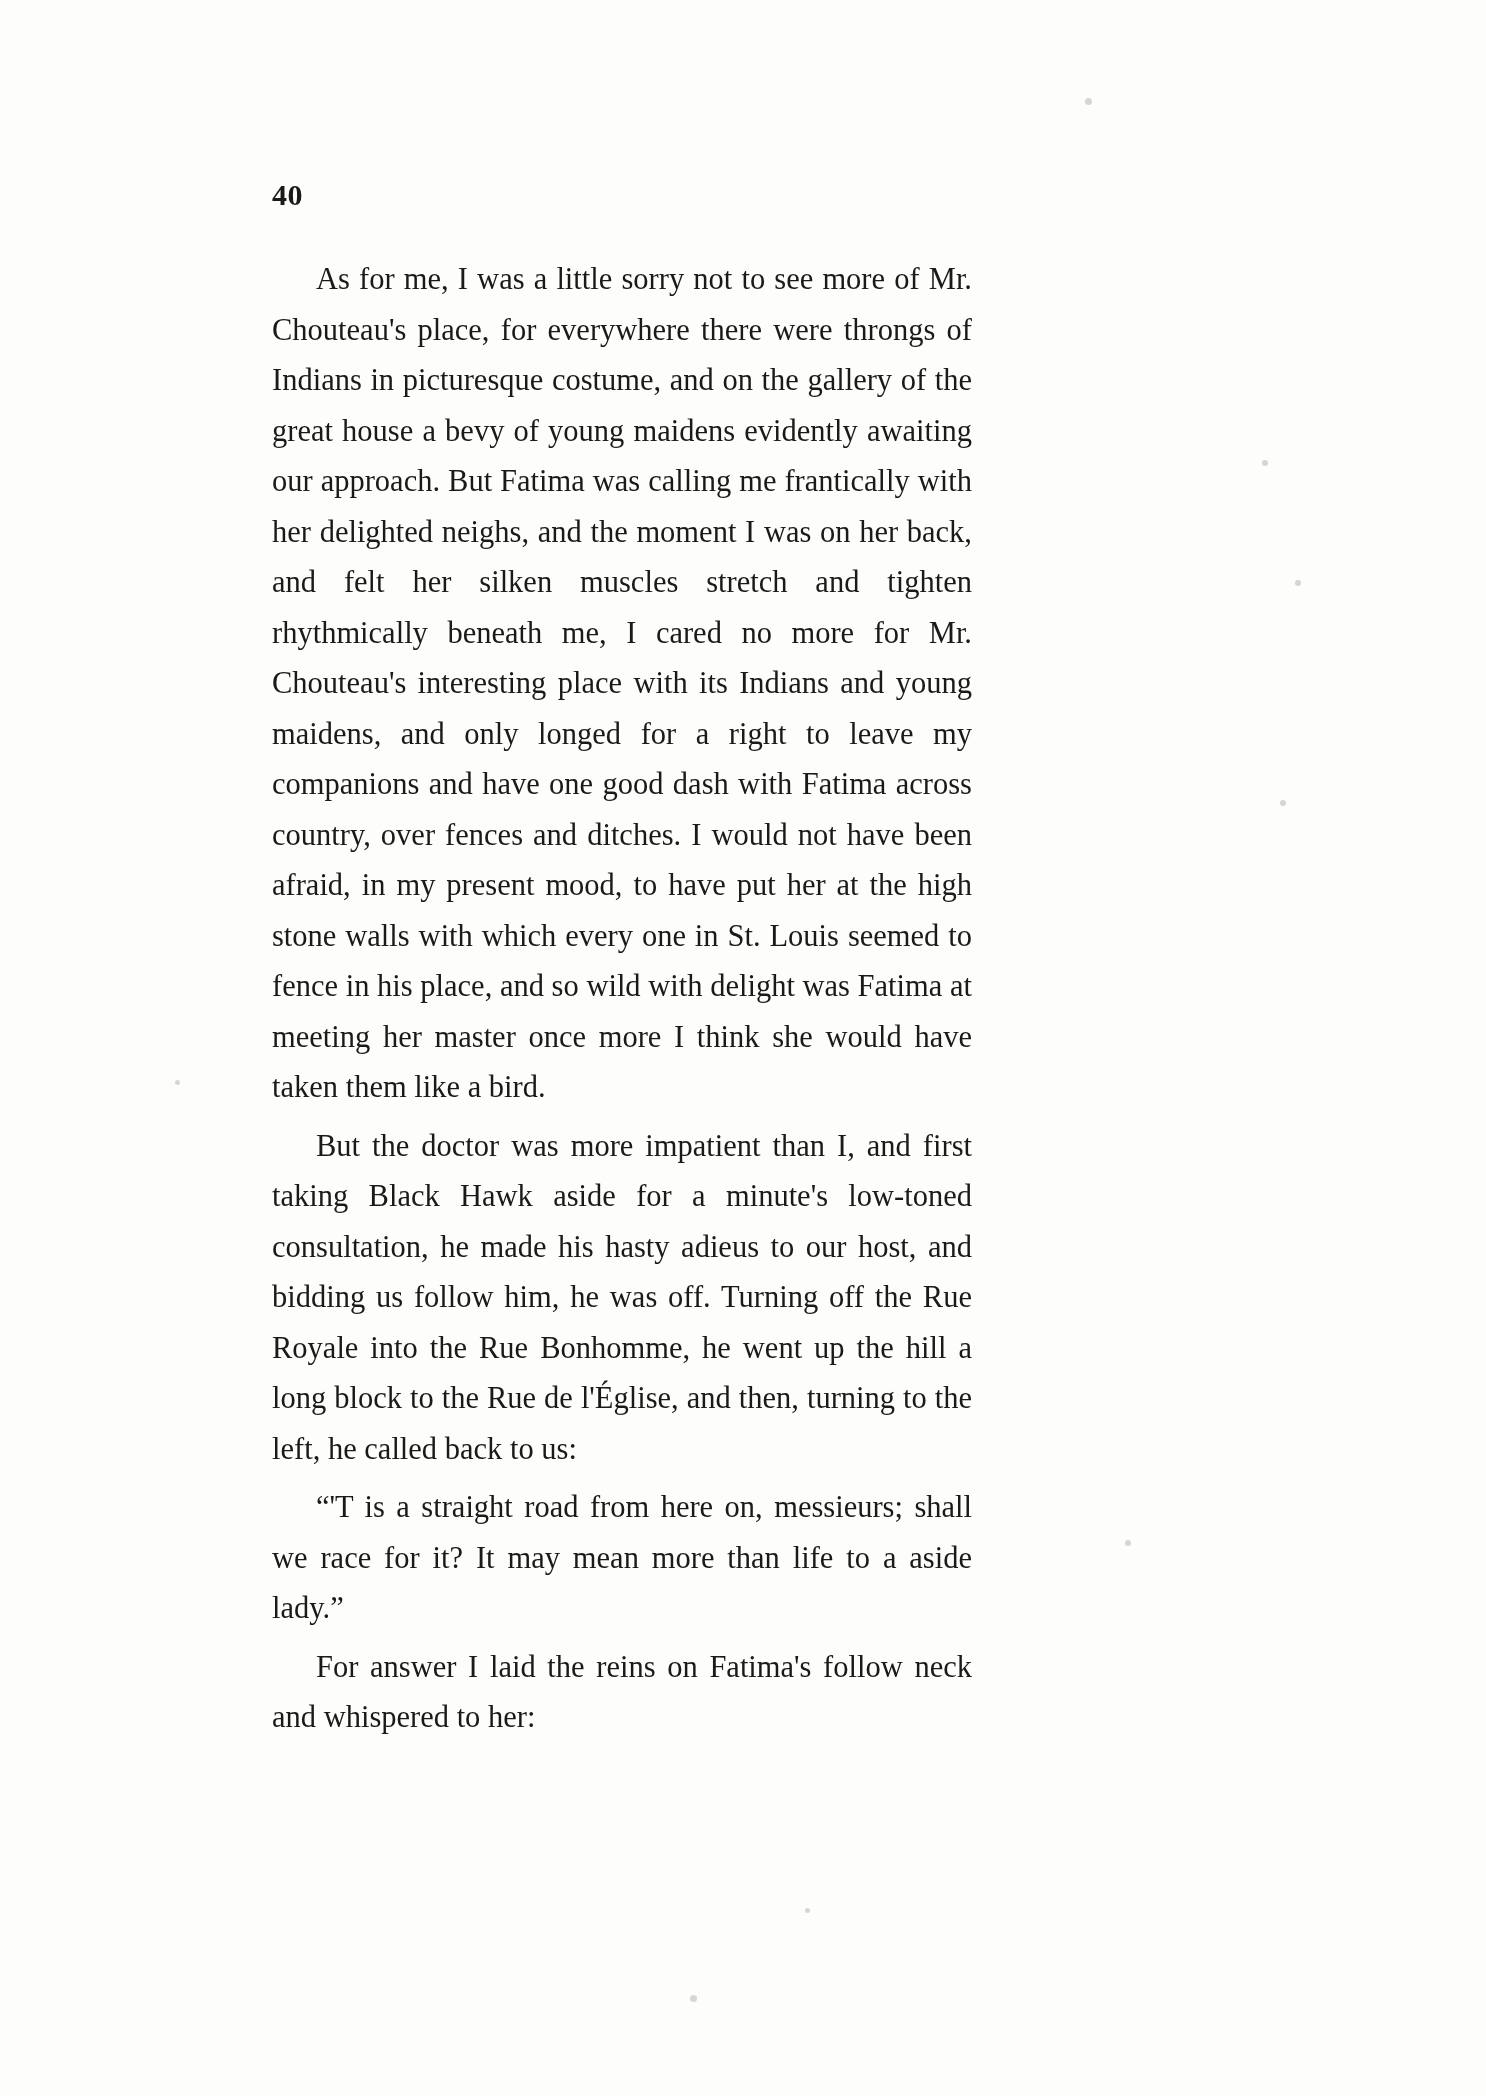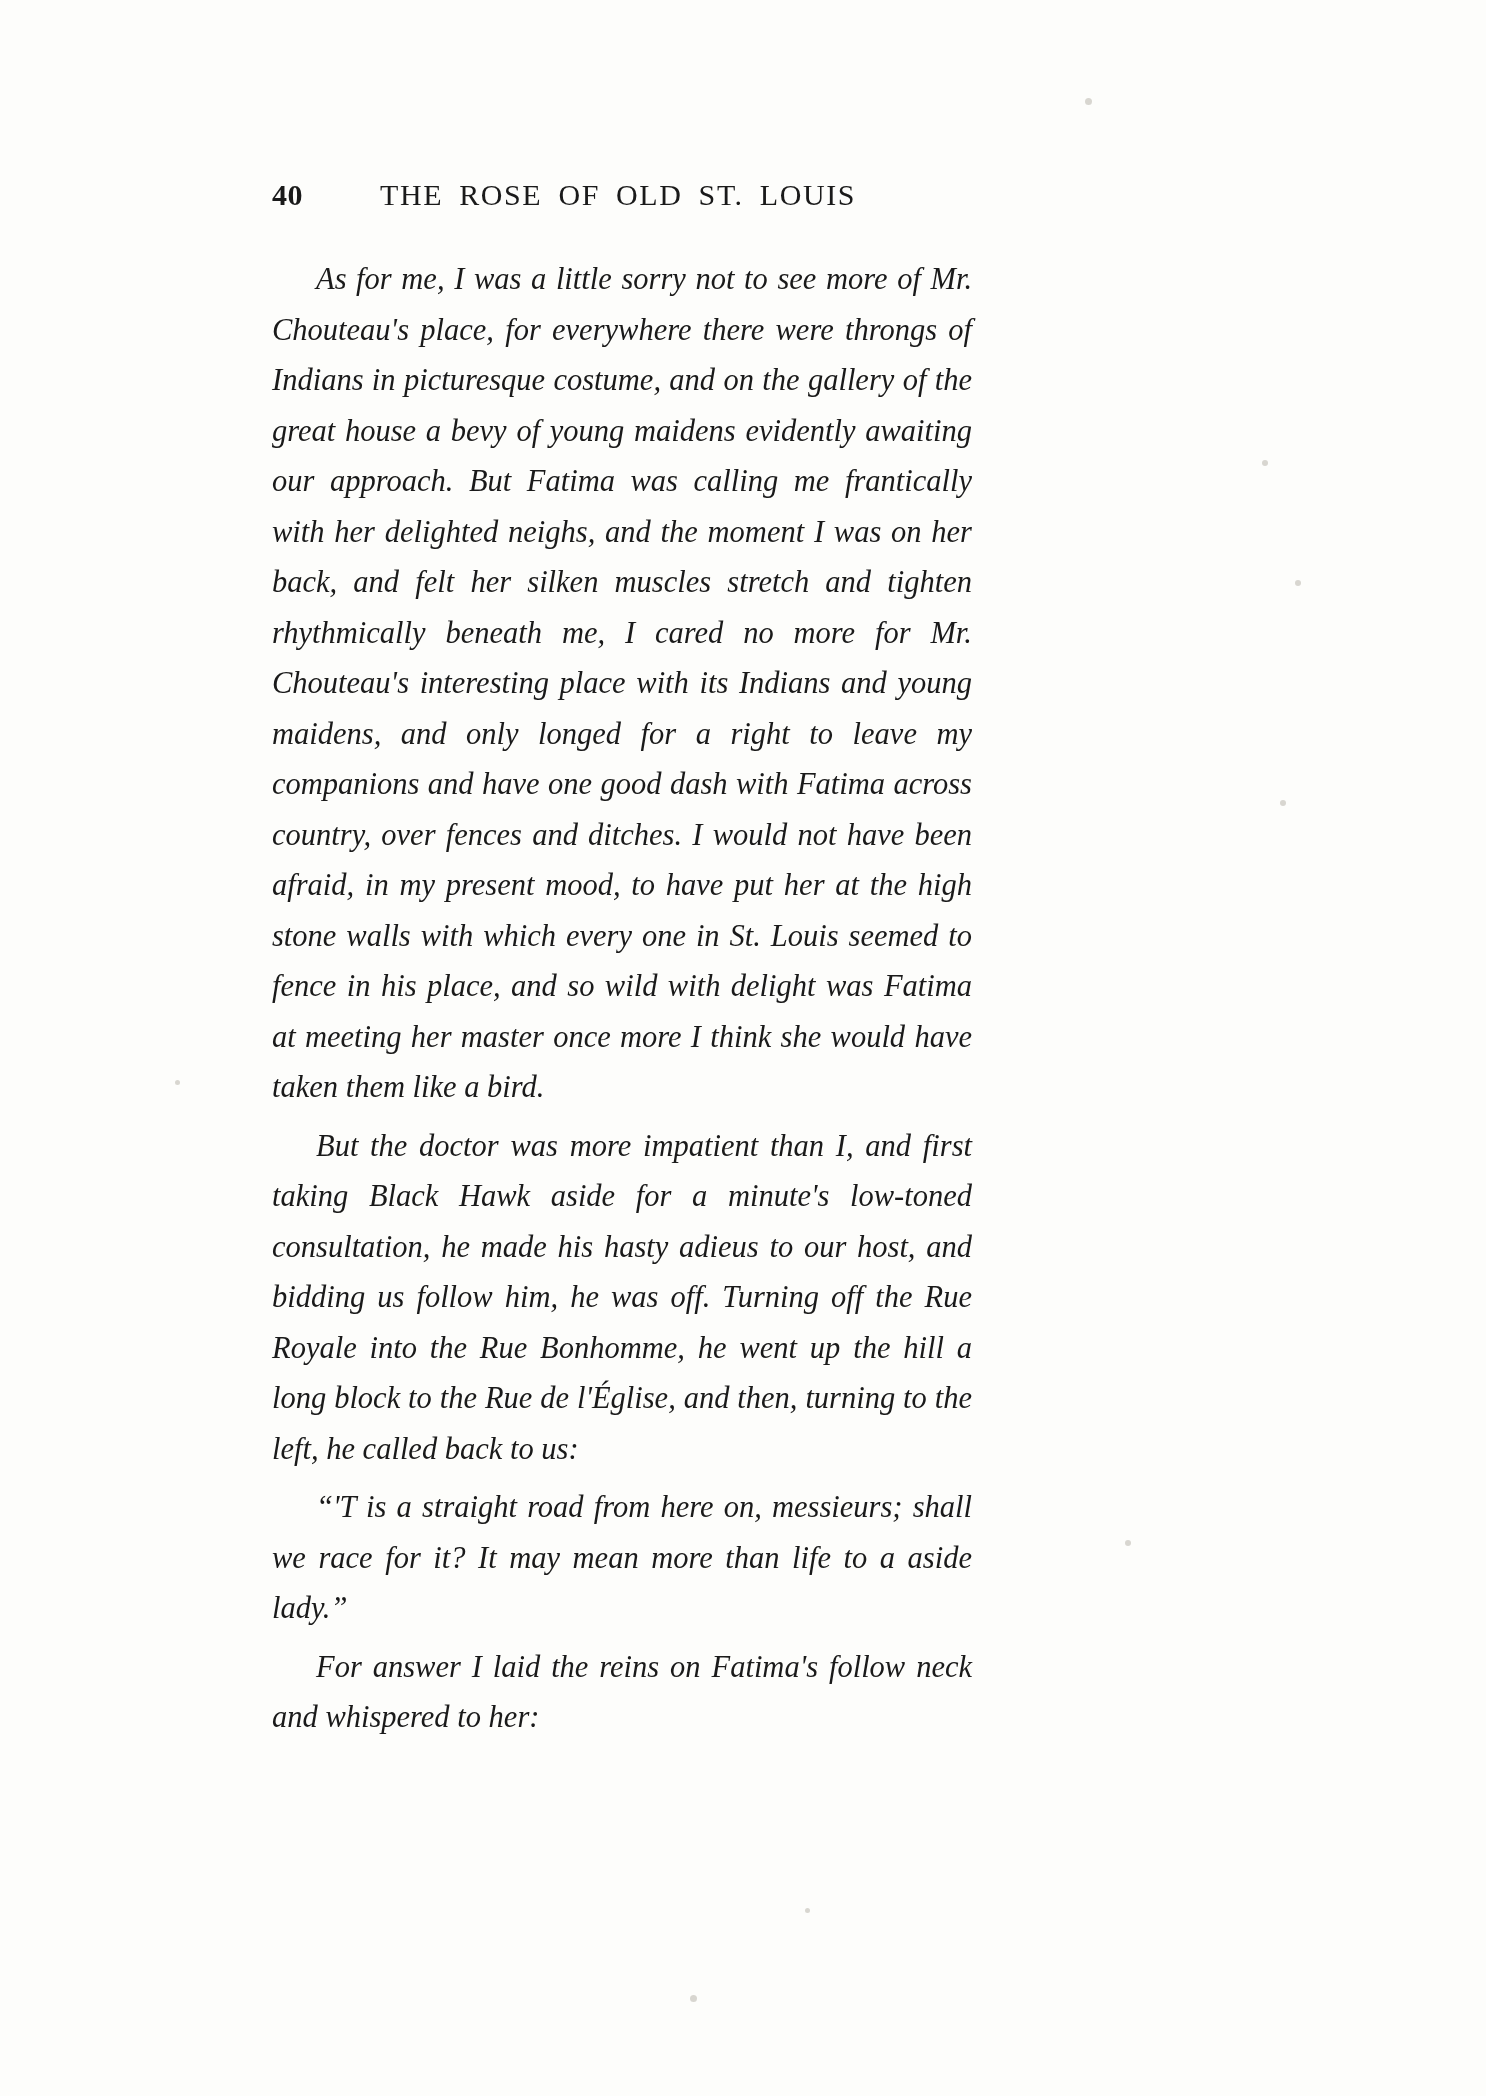--- a/index.html
+++ b/index.html
@@ -48,42 +48,40 @@
     word-spacing: 7px;
   }
   .para {
     font-size: 30.5px;
     line-height: 50.5px;
     text-align: justify;
     text-justify: inter-word;
     margin: 0;
     text-indent: 44px;
     hyphens: none;
-    font-style: italic;
   }
   .para + .para {
     margin-top: 8px;
   }
   
   .speck {
     position: absolute;
     background: #d8d6d0;
     border-radius: 50%;
   }
 </style>
 </head>
 <body>
 
 <div class="page">
 
   <div class="content">
 
     <div class="running-head">
       <span class="folio">40</span>
-      <span class="head-title">THE ROSE OF OLD ST. LOUIS</span>
     </div>
 
     <p class="para">As for me, I was a little sorry not to see more of Mr. Chouteau's place, for everywhere there were throngs of Indians in picturesque costume, and on the gallery of the great house a bevy of young maidens evidently awaiting our approach. But Fatima was calling me frantically with her delighted neighs, and the moment I was on her back, and felt her silken muscles stretch and tighten rhythmically beneath me, I cared no more for Mr. Chouteau's interesting place with its Indians and young maidens, and only longed for a right to leave my companions and have one good dash with Fatima across country, over fences and ditches.  I would not have been afraid, in my present mood, to have put her at the high stone walls with which every one in St. Louis seemed to fence in his place, and so wild with delight was Fatima at meeting her master once more I think she would have taken them like a bird.</p>
     <p class="para">But the doctor was more impatient than I, and first taking Black Hawk aside for a minute's low-toned consultation, he made his hasty adieus to our host, and bidding us follow him, he was off.  Turning off the Rue Royale into the Rue Bonhomme, he went up the hill a long block to the Rue de l'Église, and then, turning to the left, he called back to us:</p>
     <p class="para">“'T is a straight road from here on, messieurs; shall we race for it?  It may mean more than life to a aside lady.”</p>
     <p class="para">For answer I laid the reins on Fatima's follow neck and whispered to her:</p>
 
   </div>
 
   <span class="speck" style="left:1085px; top:98px; width:7px; height:7px;"></span>

